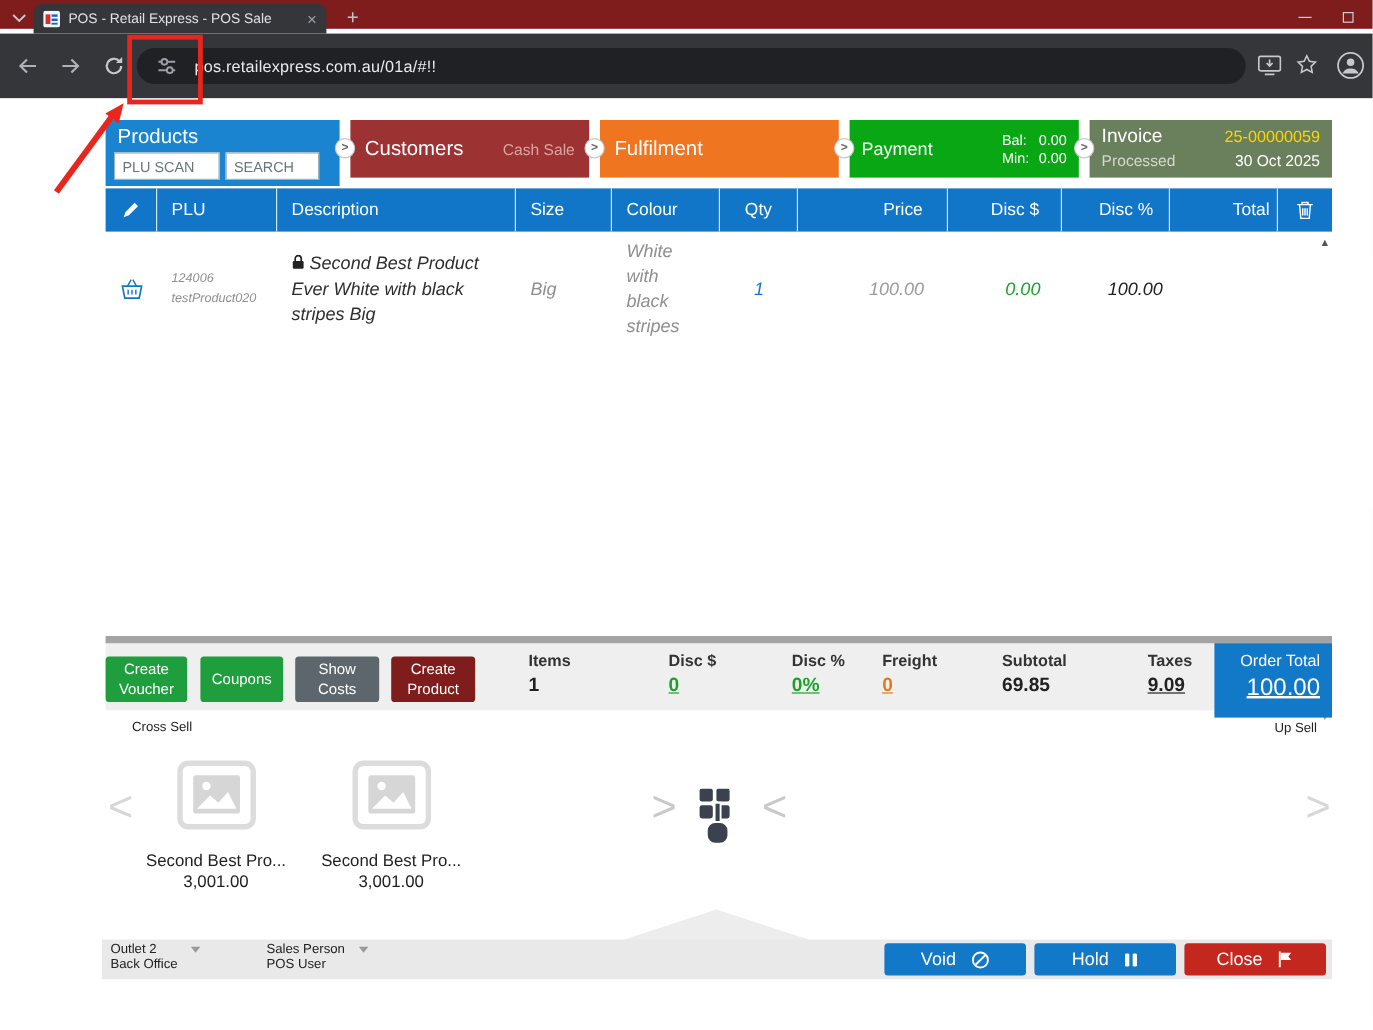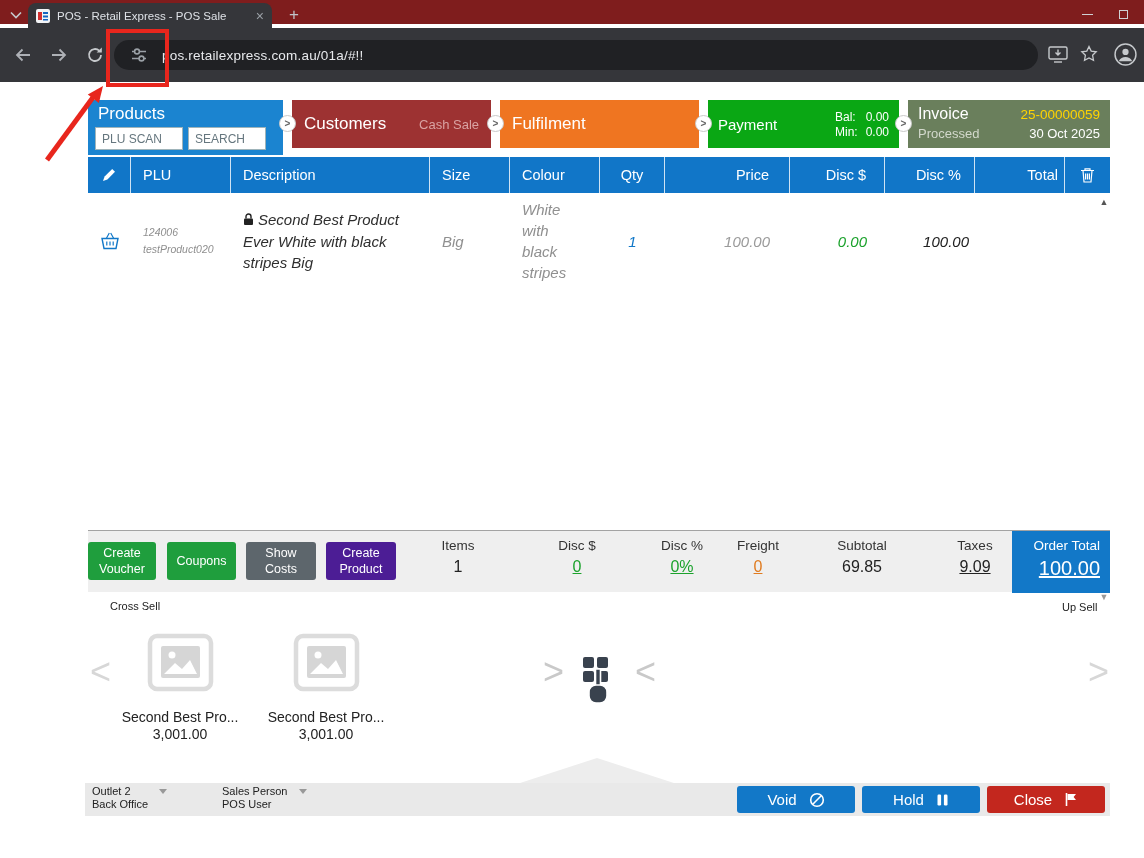--- a/index.html
+++ b/index.html
@@ -76,25 +76,25 @@
   .td.c-qty { color:#1278c8; }
   .td.c-price { color:#9b9b9b; }
   .td.c-dd, .td.c-dp { color:#1ba22c; }
   .td.c-tot { color:#222; }
   .lock { display:inline-block; vertical-align:-1px; margin-right:4px; }
 
   .vscroll { position:absolute; left:1098px; top:115px; width:12px; height:405px; display:flex; flex-direction:column; justify-content:space-between; align-items:center; }
   .vscroll .up { font-size:9px; color:#555; } .vscroll .down { font-size:9px; color:#999; }
 
   
-  .summary { position:absolute; left:88px; top:448px; width:1022px; height:62px; background:#efefef; border-top:1px solid #a3a3a3; }
+  .summary { position:absolute; left:88px; top:448px; width:1022px; height:62px; background:#efefef; border-top:6px solid #a3a3a3; }
   .sbtn { position:absolute; top:11px; height:38px; border:none; border-radius:3px; color:#fff; font-size:12.5px; line-height:1.3; font-family:inherit; padding:0 3px; cursor:pointer; }
   .b-voucher{left:0;width:68px;background:#1f9e3d;} .b-coupons{left:79px;width:69px;background:#1f9e3d;}
-  .b-costs{left:158px;width:70px;background:#5d666c;} .b-product{left:238px;width:70px;background:#4c1d95;}
-  .stat { position:absolute; top:7px; transform:translateX(-50%); text-align:center; }
+  .b-costs{left:158px;width:70px;background:#5d666c;} .b-product{left:238px;width:70px;background:#7f1d1d;}
+  .stat { position:absolute; top:7px; transform:translateX(-50%); text-align:left;font-weight:bold; }
   .stat .lab { font-size:13.5px; color:#333; }
   .stat .val { margin-top:5px; font-size:16px; color:#222; }
   .stat .val.link { text-decoration:underline; }
   .stat .val.green { color:#1ba22c; } .stat .val.orange { color:#e07b1f; }
   .s-items{left:370px;} .s-dd{left:489px;} .s-dp{left:594px;} .s-fr{left:670px;} .s-sub{left:774px;} .s-tax{left:887px;}
   .order-total { position:absolute; right:0; top:0; width:98px; height:62px; background:#1278c8; color:#fff; text-align:right; padding:7px 10px; }
   .order-total .lab { font-size:13.5px; }
   .order-total .val { font-size:20px; margin-top:4px; text-decoration:underline; }
 
   

